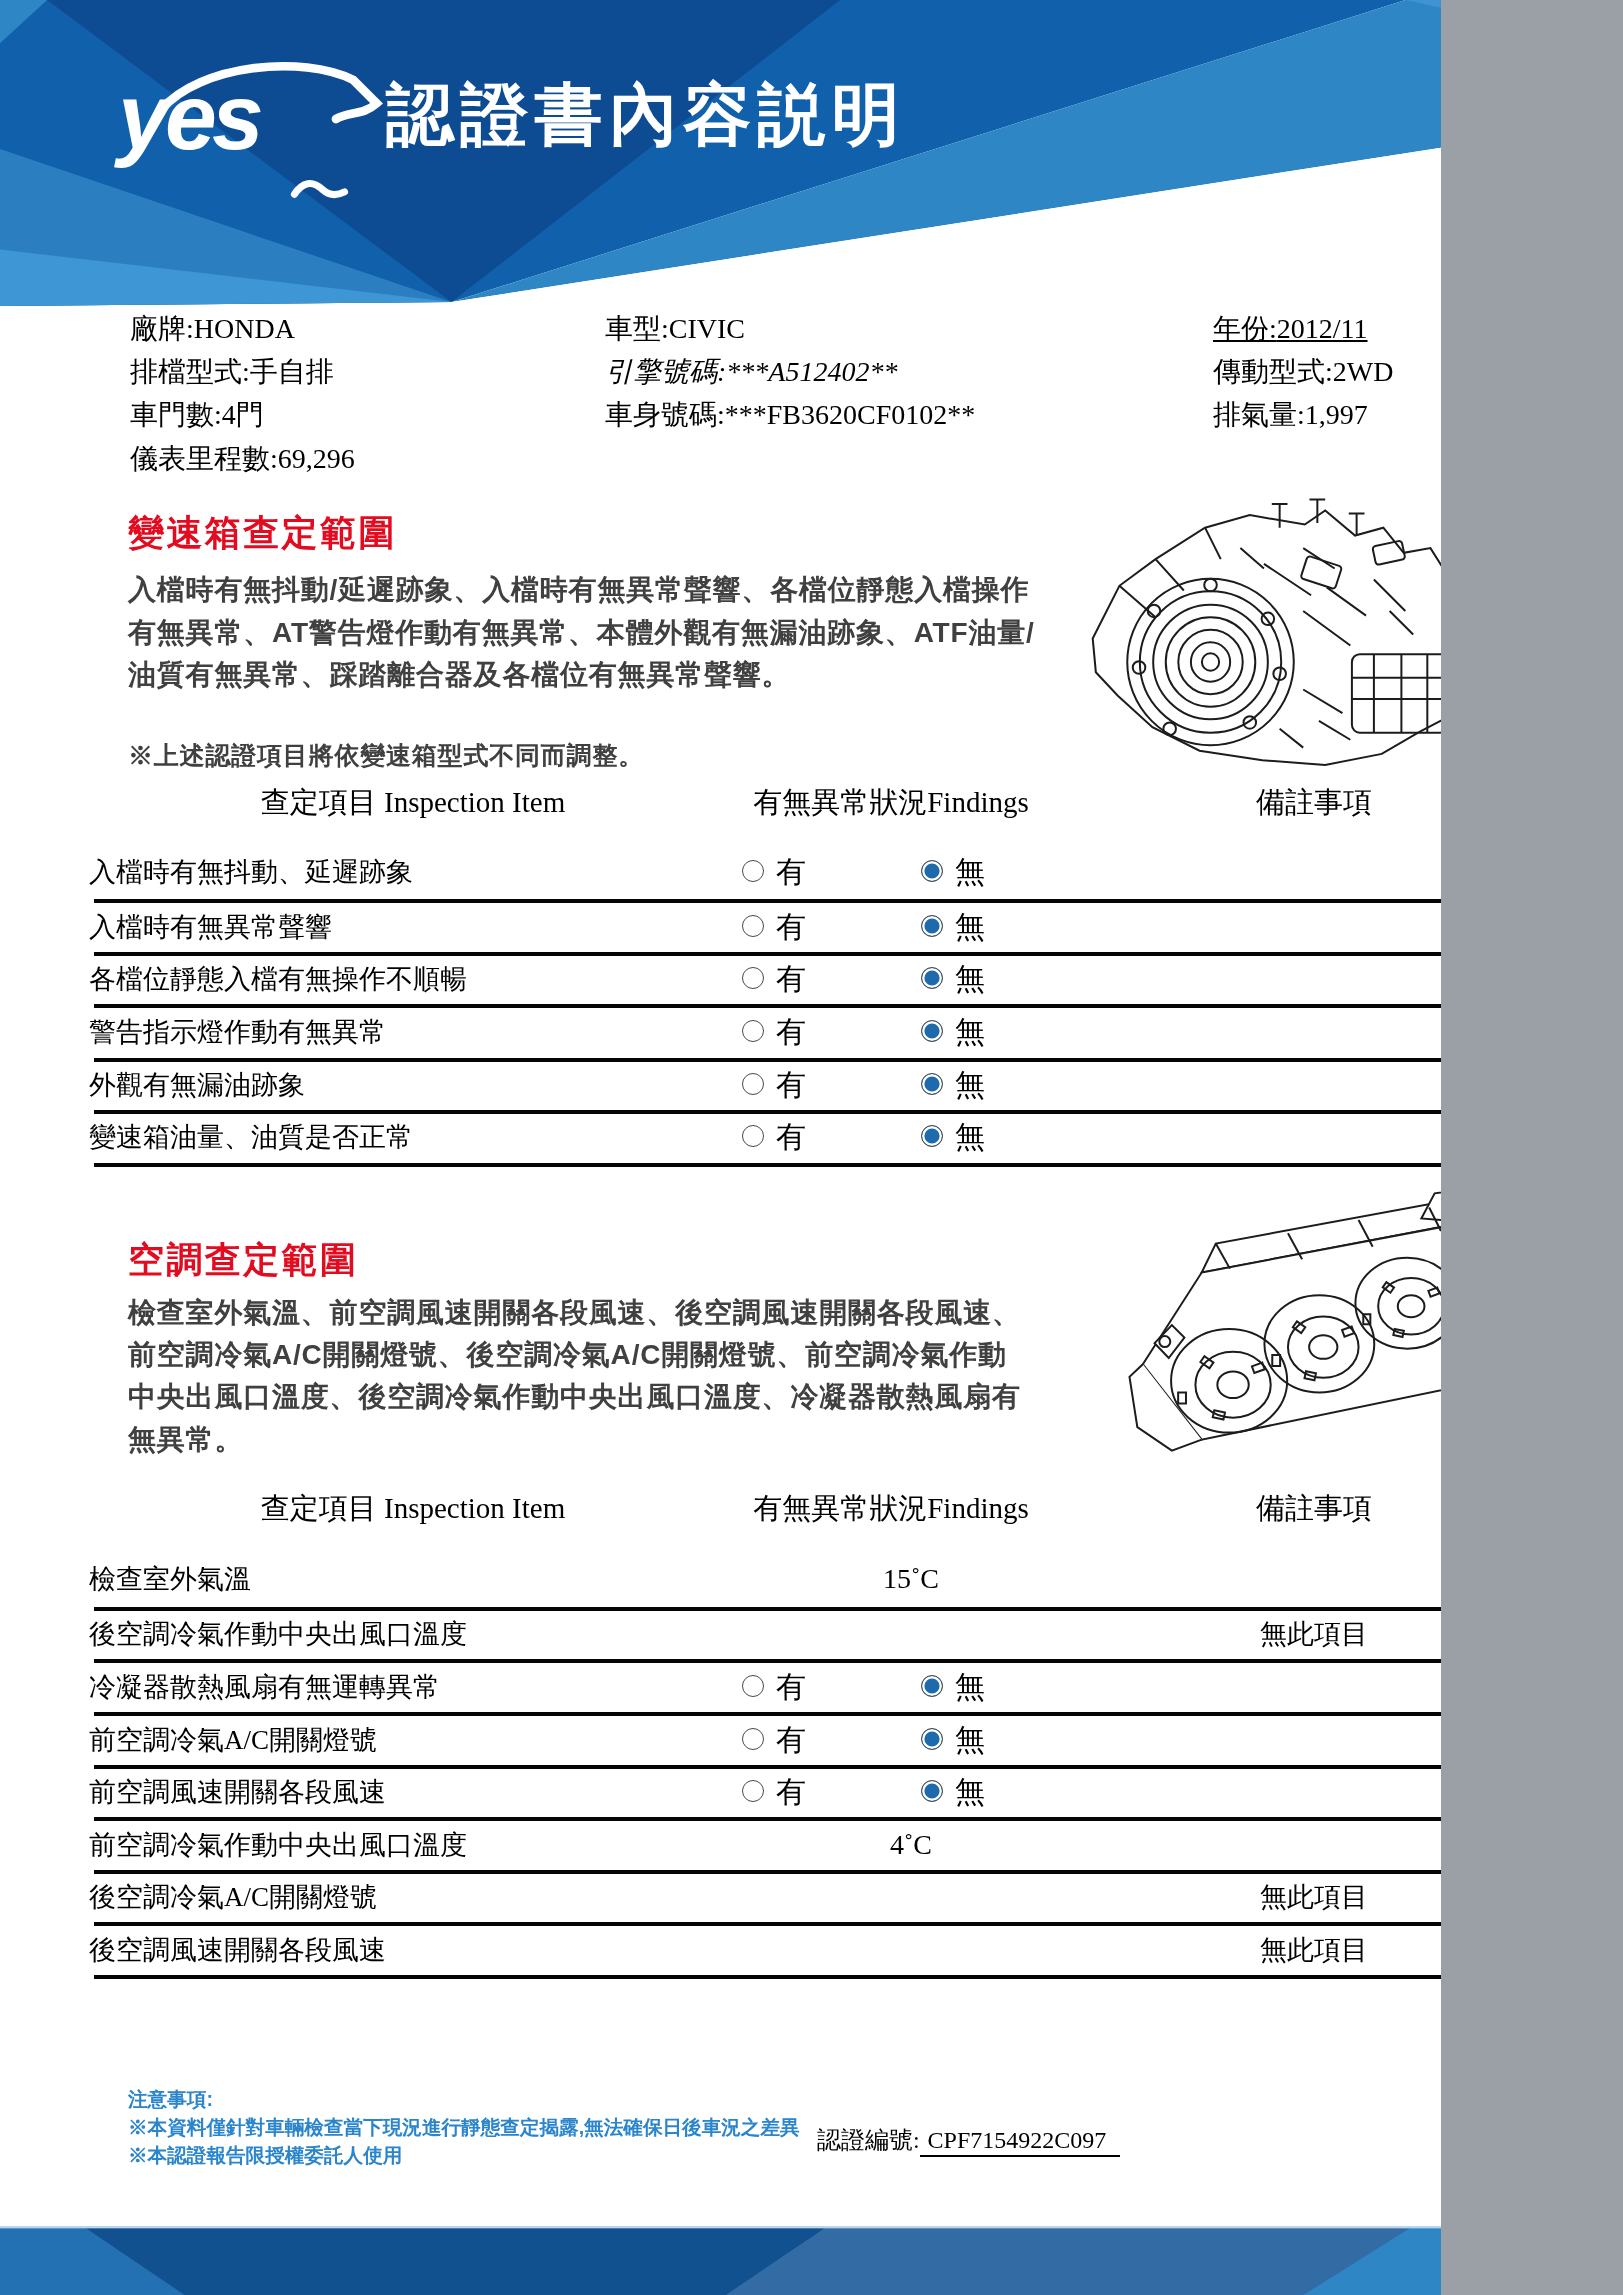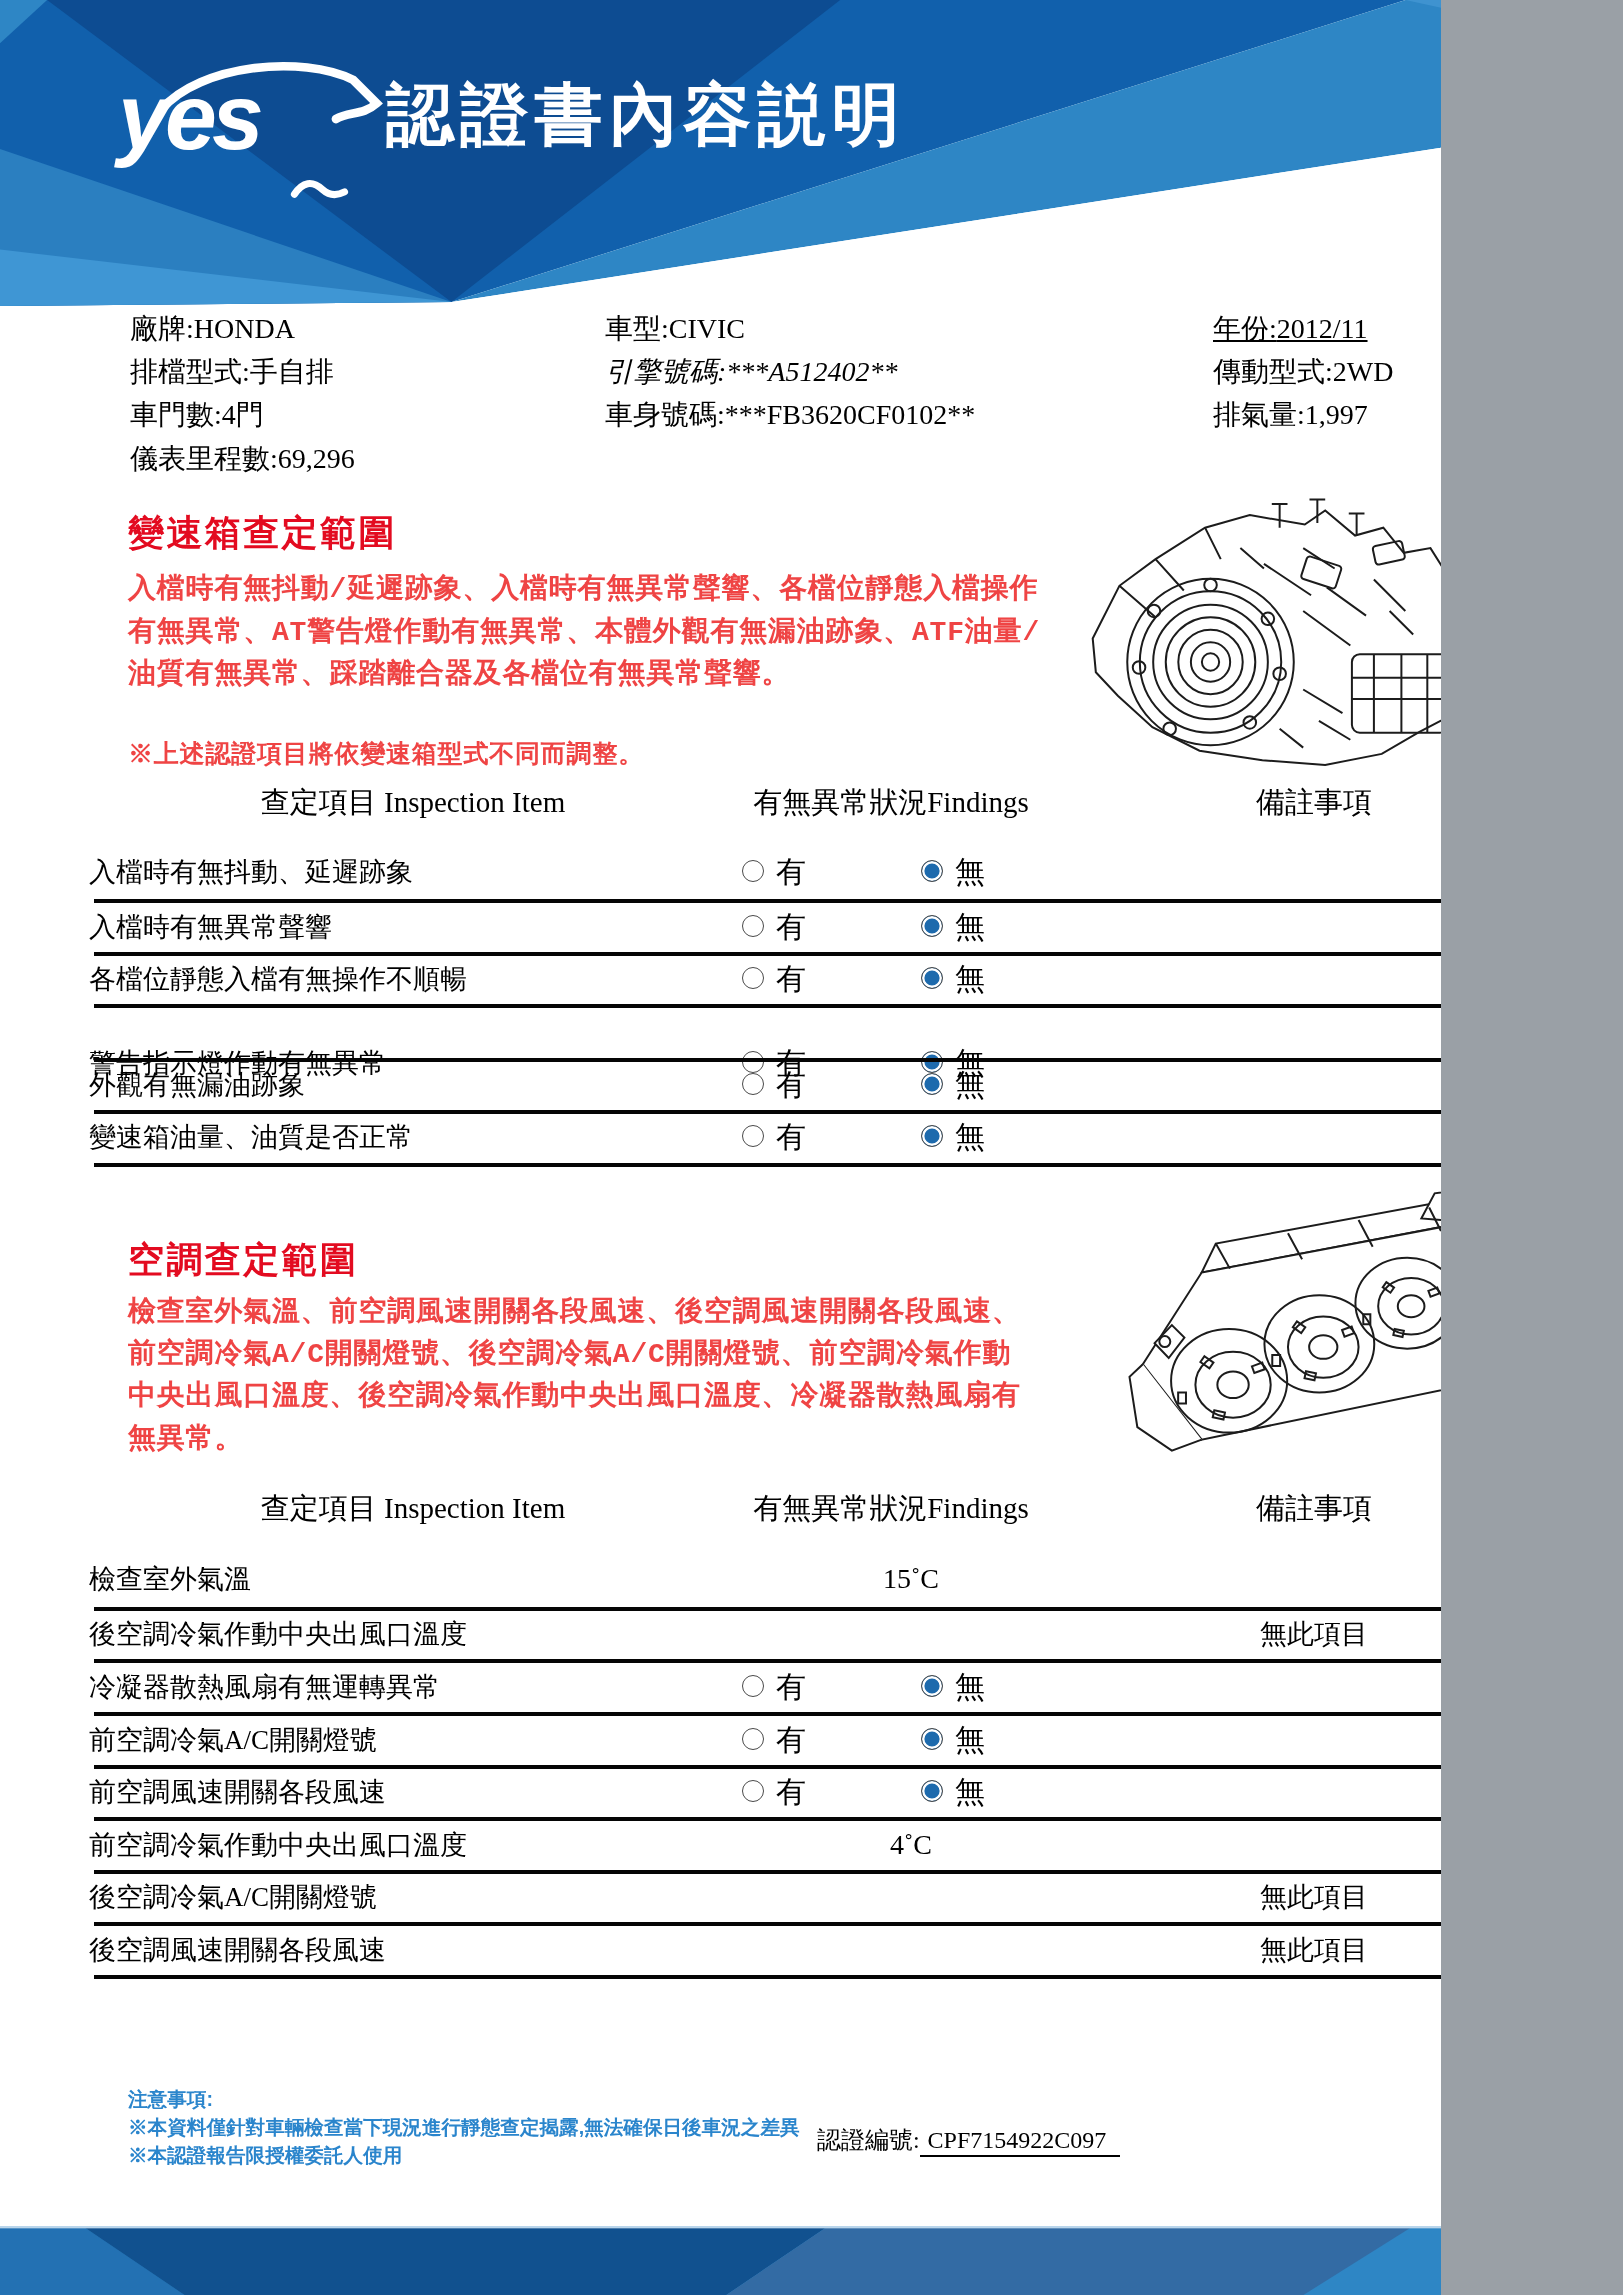--- a/index.html
+++ b/index.html
@@ -14,22 +14,22 @@
              font-weight:bold;font-style:italic;font-size:93px;color:#fff;letter-spacing:-4.7px;line-height:93px;}
   .page-title{position:absolute;left:386px;top:75px;margin:0;font-family:"Liberation Sans",sans-serif;
               font-weight:bold;font-size:68px;color:#fff;letter-spacing:6.3px;line-height:79px;white-space:nowrap;}
 
   
   .vi{position:absolute;font-size:28px;line-height:36px;white-space:nowrap;}
 
   
   .sec-title{position:absolute;font-family:"Liberation Sans",sans-serif;font-weight:bold;
              font-size:36px;line-height:41px;color:#e30b20;letter-spacing:2.4px;white-space:nowrap;}
-  .desc-line{position:absolute;font-family:Liberation Mono, monospace;font-weight:bold;
-             font-size:28px;line-height:39px;color:#ef4444;white-space:nowrap;letter-spacing:0.8px;}
+  .desc-line{position:absolute;font-family:Liberation Sans, sans-serif;font-weight:bold;
+             font-size:28px;line-height:39px;color:#404040;white-space:nowrap;letter-spacing:0.8px;}
   .desc-note{font-size:25px;}
 
   
   .th{position:absolute;font-size:29px;line-height:35px;white-space:nowrap;transform:translateX(-50%);}
   .hr{position:absolute;left:94px;width:1437px;height:3.9px;background:#050505;}
   .t-row{position:absolute;left:0;width:1623px;height:38px;}
   .t-row .item{position:absolute;left:89px;top:0;line-height:38px;font-size:27px;white-space:nowrap;}
   .radio{position:absolute;top:7px;width:20.4px;height:20.4px;border-radius:50%;
          border:1.6px solid #4a4a4a;background:#fff;box-sizing:content-box;}
   .radio.checked{background:#1d6aad;box-shadow:inset 0 0 0 2.4px #ffffff;}
@@ -152,21 +152,21 @@
   </div>
   <div class="hr" style="top:952px;"></div>
   <div class="t-row" style="top:960px;">
     <span class="item">各檔位靜態入檔有無操作不順暢</span>
     <span class="radio rpos-yes"></span>
       <span class="radio-label lpos-yes">有</span>
     <span class="radio checked rpos-no"></span>
       <span class="radio-label lpos-no">無</span>
   </div>
   <div class="hr" style="top:1004px;"></div>
-  <div class="t-row" style="top:1013px;margin-top:31px;">
+  <div class="t-row" style="top:1013px;">
     <span class="item">警告指示燈作動有無異常</span>
     <span class="radio rpos-yes"></span>
       <span class="radio-label lpos-yes">有</span>
     <span class="radio checked rpos-no"></span>
       <span class="radio-label lpos-no">無</span>
   </div>
   <div class="hr" style="top:1058px;"></div>
   <div class="t-row" style="top:1066px;">
     <span class="item">外觀有無漏油跡象</span>
     <span class="radio rpos-yes"></span>

